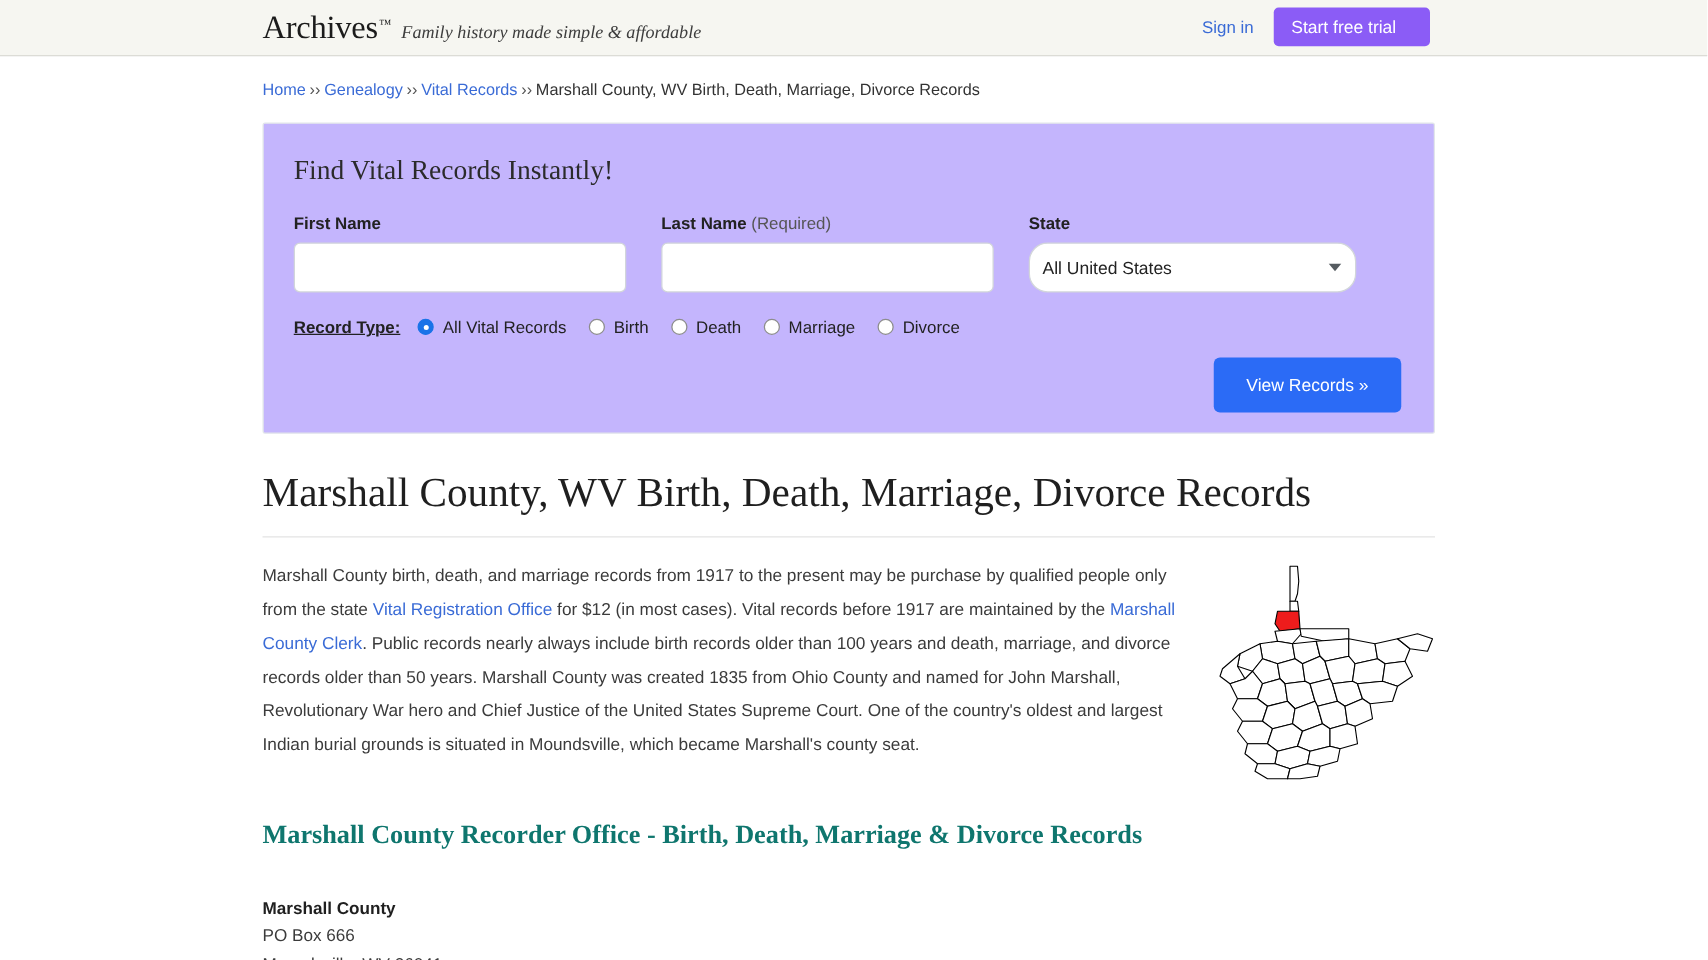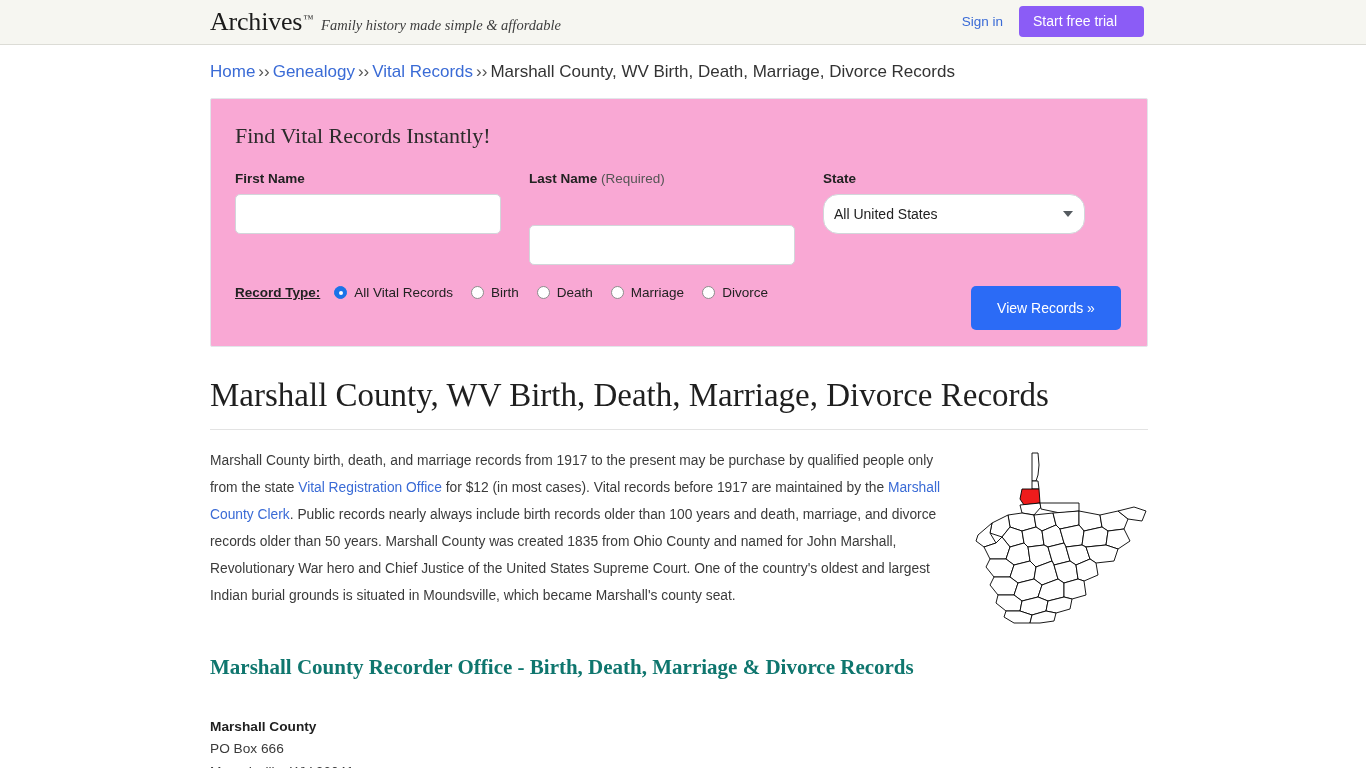--- a/index.html
+++ b/index.html
@@ -84,40 +84,40 @@
   .content {
     position: absolute;
     left: 210px;
     top: 0;
     width: 938px;
   }
 
   
   .breadcrumb {
     margin-top: 18px;
-    font-size: 17px;
+    font-size: 13px;
     color: #333333;
     line-height: 18px;
     white-space: nowrap;
   }
   .breadcrumb a {
     color: #3a6bd6;
     text-decoration: none;
     cursor: pointer;
   }
   .breadcrumb .sep {
     color: #555555;
     margin: 0 3px;
   }
   .breadcrumb .current { color: #333333; }
 
   
   .search-panel {
     margin-top: 17px;
-    background: #f9a8d4;
+    background: #c4b5fd;
     border: 1px solid #e2e6ea;
     border-radius: 2px;
     padding: 24px 24px 26px 24px;
     height: 249px;
     position: relative;
   }
   .panel-title {
     font-family: "Liberation Serif", serif;
     font-size: 22px;
     color: #2b2b2b;
@@ -126,21 +126,21 @@
   }
   .field-row {
     display: flex;
     gap: 28px;
   }
   .field {
     display: flex;
     flex-direction: column;
   }
   .field.first  { width: 266px; }
-  .field.last   { width: 266px; gap: 31px; }
+  .field.last   { width: 266px; }
   .field.state  { width: 262px; }
   .field-label {
     font-size: 13.5px;
     font-weight: bold;
     color: #222222;
     margin-bottom: 8px;
     white-space: nowrap;
   }
   .field-label .req {
     font-weight: normal;

